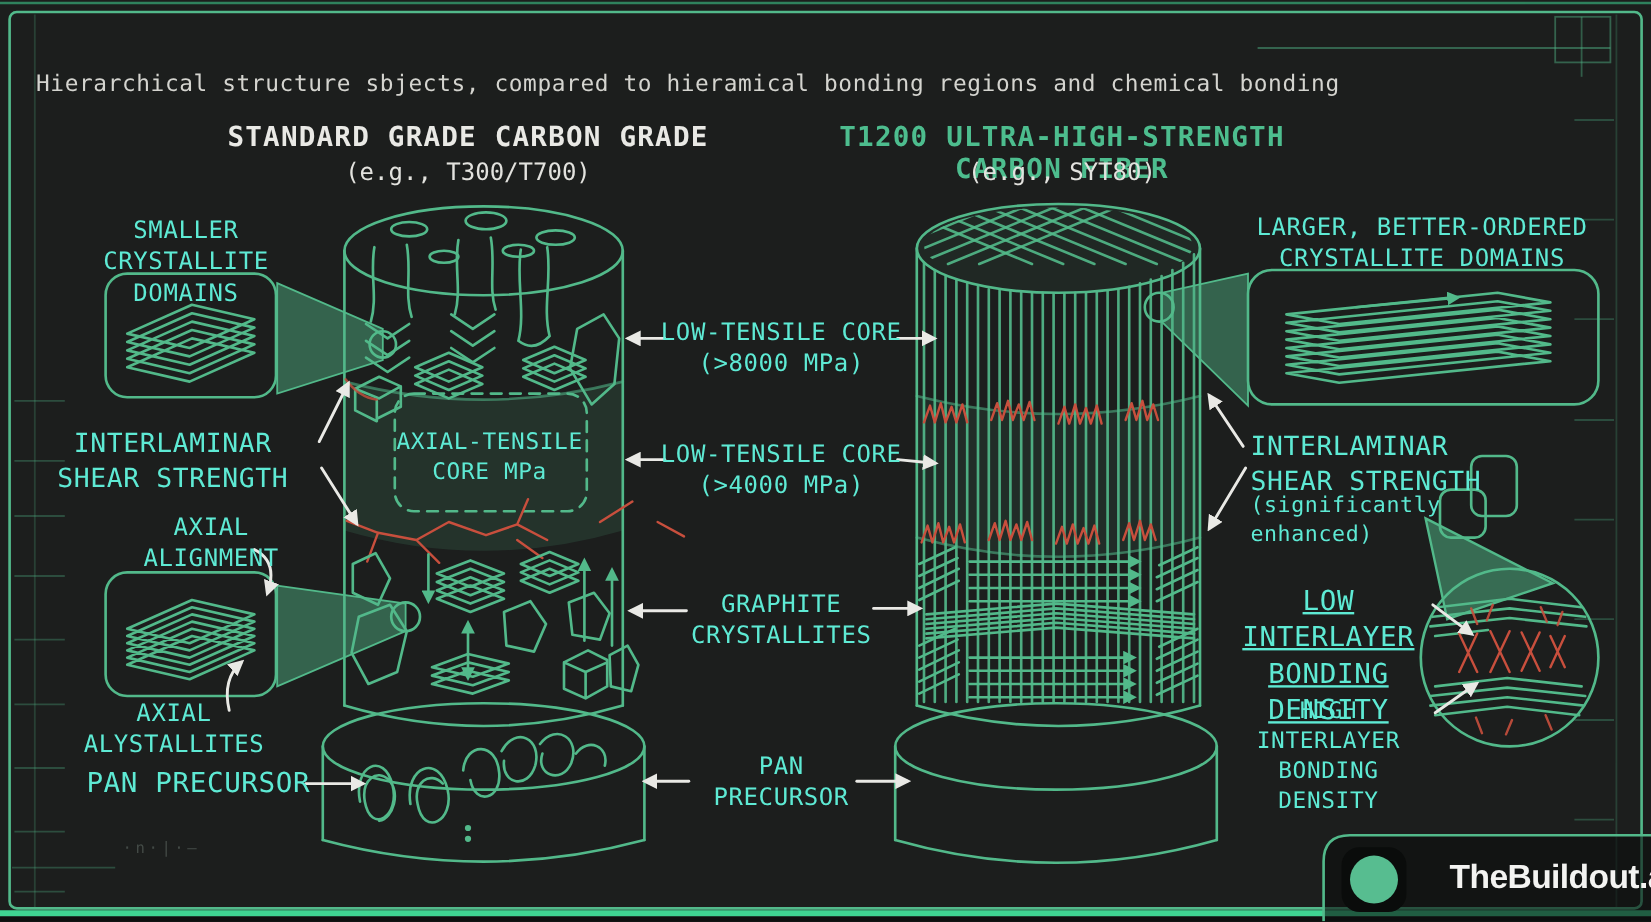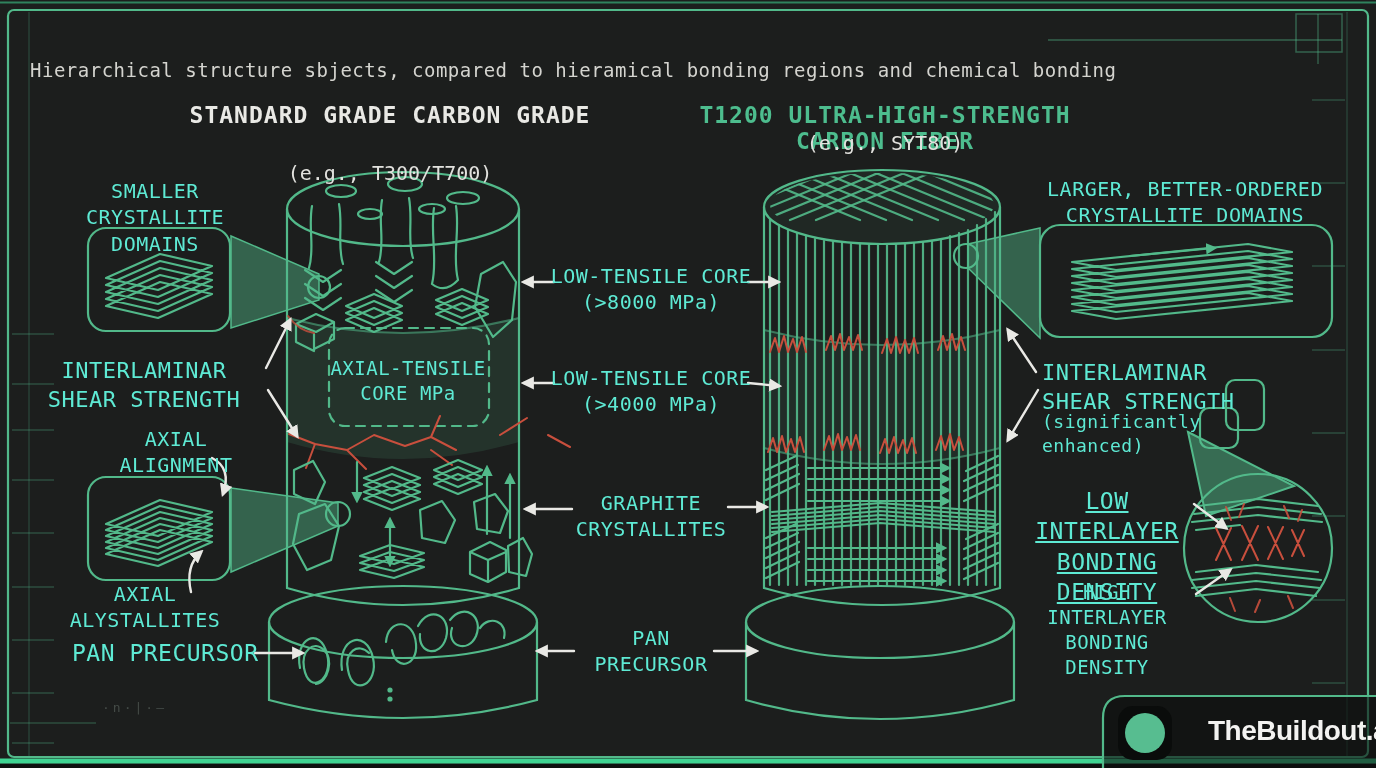--- a/index.html
+++ b/index.html
@@ -219,21 +219,21 @@
     <path d="M1103,768 V718 Q1103,696 1125,696 H1376 V768 Z" fill="rgba(12,14,13,0.6)"></path>
     <path d="M1103,768 V718 Q1103,696 1125,696 H1376" fill="none" stroke="#52b98a" stroke-width="2.2"></path>
     <rect x="1118" y="706" width="54" height="54" rx="15" fill="#0a0c0b"></rect>
     <circle cx="1145" cy="733" r="20" fill="#57bd90"></circle>
   </g>
 </svg>
 
 <div id="subtitle">Hierarchical structure sbjects, compared to hieramical bonding regions and chemical bonding</div>
 
 <div class="colTitle" style="left:170px;width:440px;">STANDARD GRADE CARBON GRADE</div>
-<div class="colSub" style="left:170px;width:440px;margin-top:30px;">(e.g., T300/T700)</div>
+<div class="colSub" style="left:170px;width:440px;">(e.g., T300/T700)</div>
 <div class="colTitle" style="left:660px;width:450px;color:#4dbd8e;">T1200 ULTRA-HIGH-STRENGTH CARBON FIBER</div>
 <div class="colSub" style="left:660px;width:450px;">(e.g., SYT80)</div>
 
 <div class="lbl" style="left:38px;top:178px;width:234px;font-size:20px;">SMALLER CRYSTALLITE
 DOMAINS</div>
 <div class="lbl" style="left:28px;top:356px;width:232px;font-size:22px;">INTERLAMINAR
 SHEAR STRENGTH</div>
 <div class="lbl" style="left:96px;top:426px;width:160px;font-size:20px;">AXIAL
 ALIGNMENT</div>
 <div class="lbl" style="left:50px;top:581px;width:190px;font-size:20px;">AXIAL

